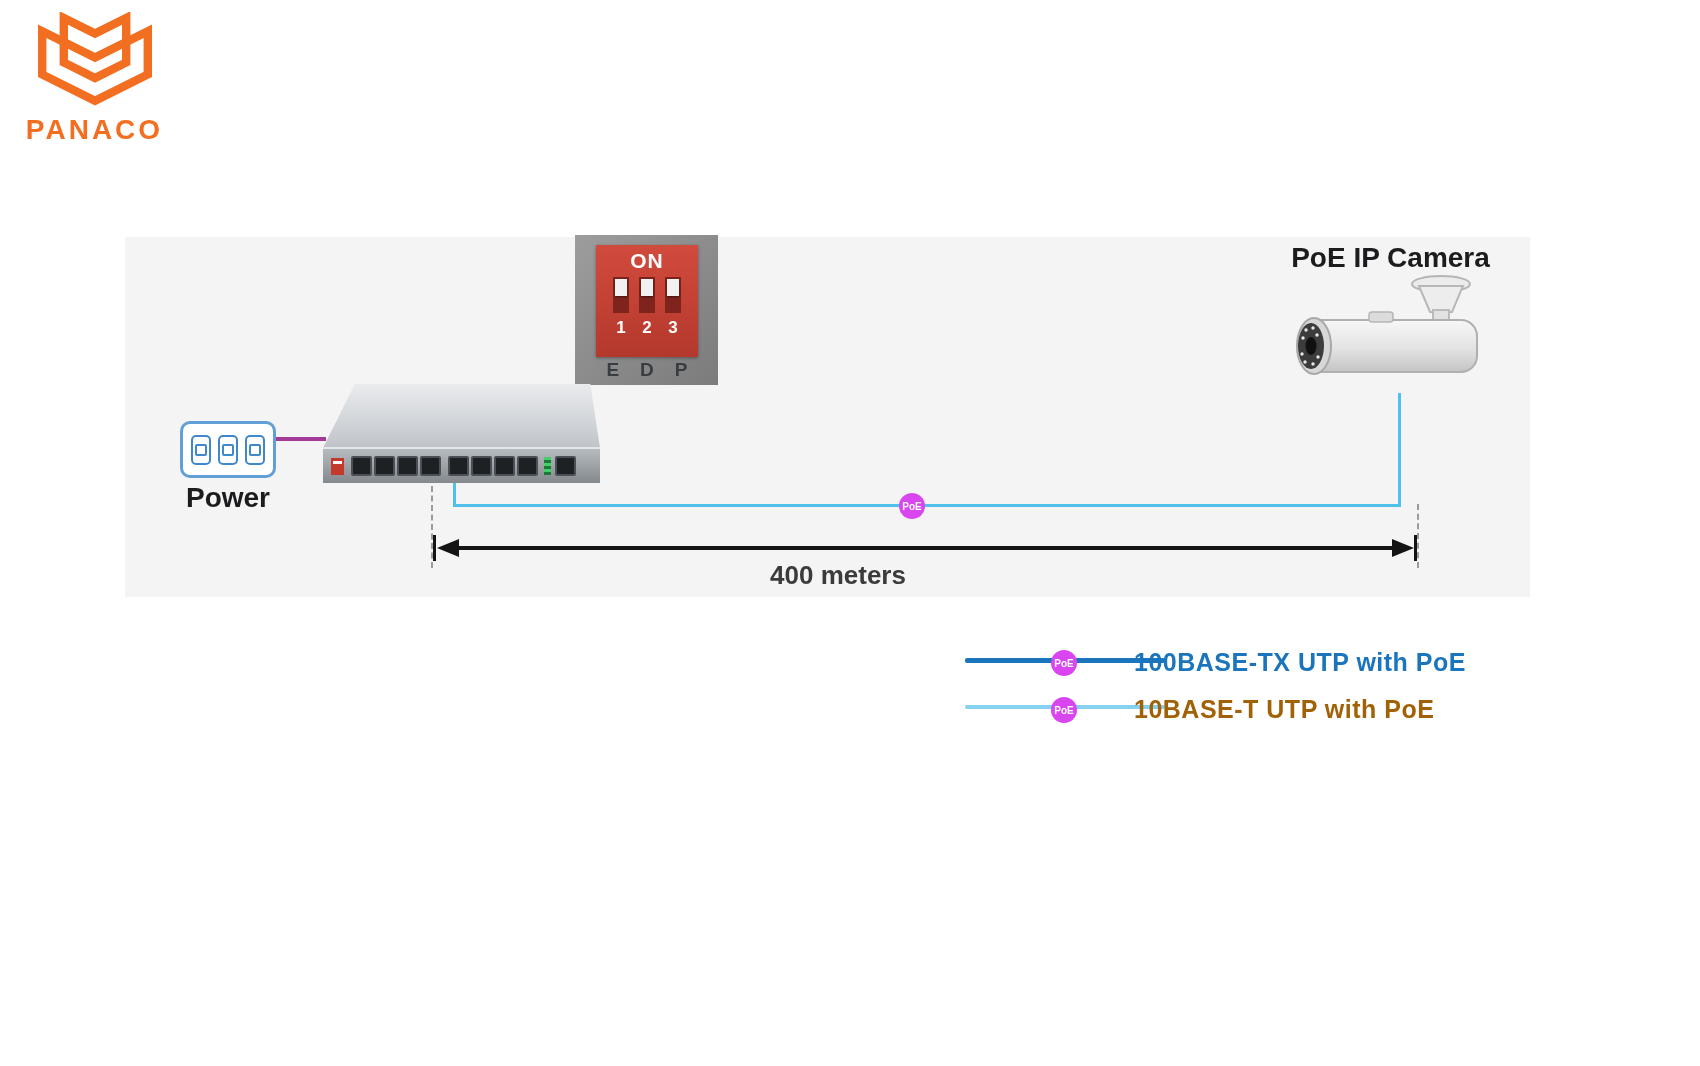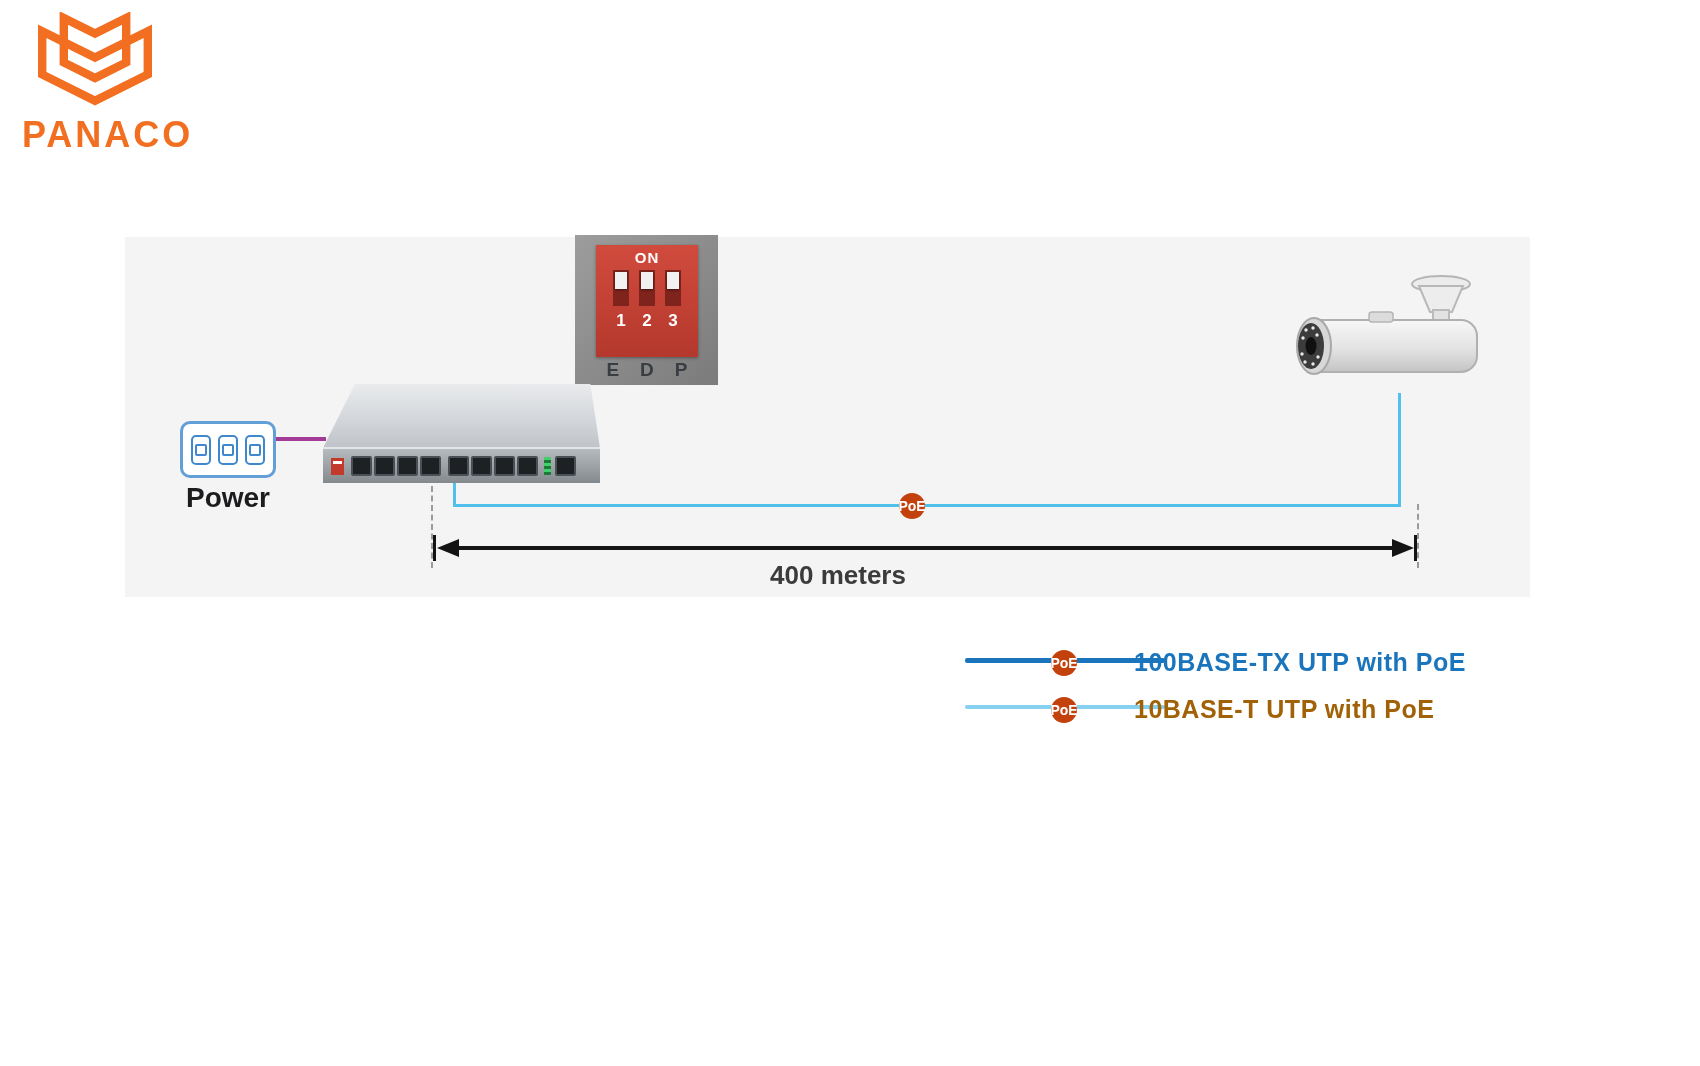--- a/index.html
+++ b/index.html
@@ -5,31 +5,31 @@
   * { margin:0; padding:0; box-sizing:border-box; }
   html,body { background:#ffffff; }
   .canvas {
     position:relative; width:1700px; height:1066px; background:#ffffff;
     font-family:"Liberation Sans", sans-serif; overflow:hidden;
   }
 
   
   .logo { position:absolute; left:22px; top:12px; width:145px; text-align:center; }
   .logo svg { display:block; margin:0 auto; }
-  .logo-text { margin-top:6px; color:#F26F21; font-weight:bold; font-size:36px; letter-spacing:3px; }
+  .logo-text { margin-top:6px; color:#F26F21; font-weight:bold; font-size:28px; letter-spacing:3px; }
 
   
   .band { position:absolute; left:125px; top:237px; width:1405px; height:360px; background:#f4f4f5; }
 
   
   .dip-photo { position:absolute; left:575px; top:235px; width:143px; height:150px;
     background:linear-gradient(135deg,#9d9d9d,#7b7b7b); }
   .dip-red { position:absolute; left:21px; top:10px; width:102px; height:112px;
     background:linear-gradient(#d14b3d,#b4382c); box-shadow:0 1px 3px rgba(0,0,0,.35); }
-  .dip-on { color:#fff; font-weight:bold; font-size:15px; text-align:center; margin-top:4px; letter-spacing:1px; }
+  .dip-on { color:#fff; font-weight:bold; font-size:21px; text-align:center; margin-top:4px; letter-spacing:1px; }
   .dip-switches { display:flex; justify-content:space-around; padding:0 12px; margin-top:4px; }
   .dip-slot { width:16px; height:36px; background:#7e241d; position:relative; }
   .dip-lever { position:absolute; left:2px; top:2px; width:12px; height:17px; background:#f1f1f1;
     box-shadow:0 1px 2px rgba(0,0,0,.5); }
   .dip-nums { display:flex; justify-content:space-around; padding:0 12px; margin-top:5px;
     color:#fff; font-weight:bold; font-size:17px; }
   .dip-letters { position:absolute; left:21px; bottom:4px; width:102px; display:flex;
     justify-content:space-around; color:#383d42; font-weight:bold; font-size:19px; }
 
   
@@ -61,21 +61,21 @@
   
   .camera { position:absolute; left:1283px; top:272px; }
   .camera-label { position:absolute; left:1268px; top:242px; width:245px; text-align:center;
     font-size:28px; font-weight:600; color:#1c1c1e; }
 
   
   .cable-v1 { position:absolute; left:453px; top:483px; width:3px; height:24px; background:#4fc1ea; }
   .cable-h  { position:absolute; left:453px; top:504px; width:948px; height:3px; background:#4fc1ea; }
   .cable-v2 { position:absolute; left:1398px; top:393px; width:3px; height:114px; background:#4fc1ea; }
   .poe-badge { position:absolute; width:26px; height:26px; border-radius:50%;
-    background:#c2410c; color:#fff; font-weight:bold; font-size:14px;
+    background:#d946ef; color:#fff; font-weight:bold; font-size:10px;
     display:flex; align-items:center; justify-content:center; }
   .poe-badge-cable { left:899px; top:493px; }
 
   
   .dash { position:absolute; border-left:2px dashed #9b9b9b; }
   .dash-left  { left:431px; top:486px; height:82px; }
   .dash-right { left:1417px; top:504px; height:64px; }
   .meas-cap { position:absolute; width:3px; height:26px; background:#141414; top:535px; }
   .meas-cap-left  { left:433px; }
   .meas-cap-right { left:1414px; }
@@ -162,20 +162,21 @@
       <div class="port-gap"></div>
       <div class="port"></div>
       <div class="port"></div>
       <div class="port"></div>
       <div class="port"></div>
       <div class="led-strip"></div>
       <div class="port"></div>
     </div>
   </div>
 
+  <div class="camera-label">PoE IP Camera</div>
   <div class="camera">
     <svg width="215" height="135" viewBox="0 0 215 135">
       <defs>
         <linearGradient id="gbody" x1="0" y1="0" x2="0" y2="1">
           <stop offset="0" stop-color="#f7f7f7"></stop>
           <stop offset="0.55" stop-color="#e3e3e3"></stop>
           <stop offset="1" stop-color="#c4c4c4"></stop>
         </linearGradient>
       </defs>
       <g>

